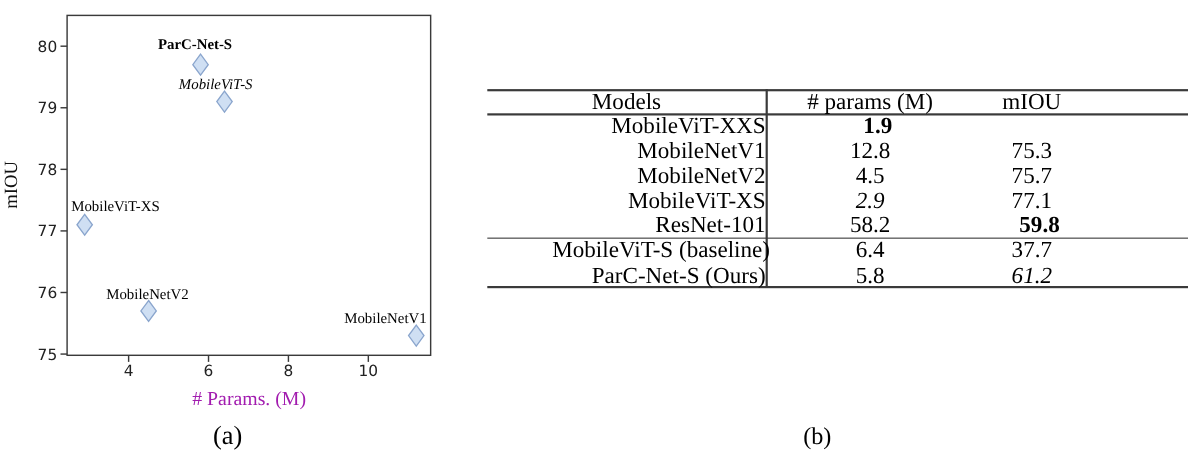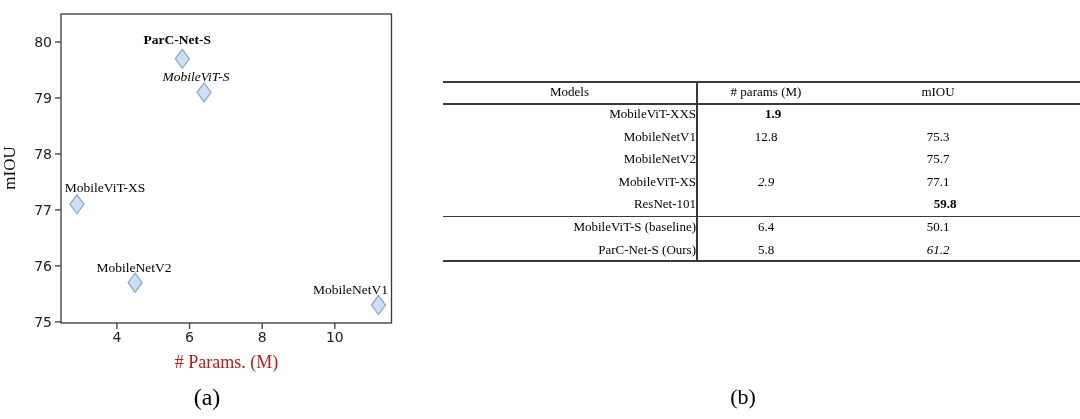--- a/index.html
+++ b/index.html
@@ -8,52 +8,52 @@
     position:relative; width:1080px; height:419px;
     background:#ffffff; overflow:hidden;
     font-family:"Liberation Serif","DejaVu Serif",serif;
     color:#000;
   }
   
   .chart-wrap { position:absolute; left:0; top:0; width:440px; height:419px; }
   #chart-svg { position:absolute; left:0; top:0; }
   .axis-xlabel {
     position:absolute; left:61px; top:352px; width:331px;
-    text-align:center; font-size:18px; color:#b91c1c;
+    text-align:center; font-size:18px; color:#a21caf;
   }
   .axis-ylabel {
     position:absolute; left:-18px; top:158px; width:56px; height:20px;
     line-height:20px; text-align:center; font-size:17px; color:#111;
     transform:rotate(-90deg);
   }
   .caption-a {
     position:absolute; left:57px; top:384px; width:300px;
     text-align:center; font-size:24px; color:#000;
   }
   .caption-b {
     position:absolute; left:443px; top:384px; width:600px;
     text-align:center; font-size:22px; color:#000;
   }
   
   .tbl {
     position:absolute; left:443px; top:81px; width:637px; height:181px;
-    font-size:13px;
+    font-size:21px;
   }
   .rule { position:absolute; left:0; width:637px; height:1.5px; background:#3a3a3a; }
   .rule.top { top:0; }
   .rule.hdr { top:22px; }
   .rule.mid { top:134.5px; }
   .rule.bot { top:179px; }
   .vline { position:absolute; left:253px; top:0; width:1.5px; height:180px; background:#3a3a3a; }
   .trow { position:absolute; left:0; width:637px; }
   .thead-row { top:0; height:22px; line-height:22px; }
   .cell { position:absolute; top:0; height:100%; white-space:nowrap; overflow:visible; }
   .c1 { left:0; width:253px; padding-left:59px; text-align:right; }
   .c1.center { padding-left:0; text-align:center; }
-  .c2 { left:239px; width:168px; text-align:center; }
+  .c2 { left:264px; width:168px; text-align:center; }
   .c3 { left:421px; width:148px; text-align:center; }
   .em-bold { font-weight:bold;padding-left:14px; }
   .em-italic { font-style:italic; }
 </style>
 </head>
 <body>
 
 <div class="stage">
 
   <div class="chart-wrap">
@@ -111,35 +111,37 @@
           <div class="cell c1">MobileViT-XXS</div>
           <div class="cell c2 em-bold">1.9</div>
         </div>
         <div class="trow" style="top: 44.5px; height: 22.5px; line-height: 22.5px;">
           <div class="cell c1">MobileNetV1</div>
           <div class="cell c2">12.8</div>
           <div class="cell c3">75.3</div>
         </div>
         <div class="trow" style="top: 67px; height: 22.5px; line-height: 22.5px;">
           <div class="cell c1">MobileNetV2</div>
+          <div class="cell c2">4.5</div>
           <div class="cell c3">75.7</div>
         </div>
         <div class="trow" style="top: 89.5px; height: 22.5px; line-height: 22.5px;">
           <div class="cell c1">MobileViT-XS</div>
           <div class="cell c2 em-italic">2.9</div>
           <div class="cell c3">77.1</div>
         </div>
         <div class="trow" style="top: 112px; height: 22.5px; line-height: 22.5px;">
           <div class="cell c1">ResNet-101</div>
+          <div class="cell c2">58.2</div>
           <div class="cell c3 em-bold">59.8</div>
         </div>
         <div class="trow" style="top: 135px; height: 22.5px; line-height: 22.5px;">
           <div class="cell c1">MobileViT-S (baseline)</div>
           <div class="cell c2">6.4</div>
-          <div class="cell c3">50.1</div>
+          <div class="cell c3">37.7</div>
         </div>
         <div class="trow" style="top: 157.5px; height: 22.5px; line-height: 22.5px;">
           <div class="cell c1">ParC-Net-S (Ours)</div>
           <div class="cell c2">5.8</div>
           <div class="cell c3 em-italic">61.2</div>
         </div>
       </div>
   </div>
 
   <div class="caption-b">(b)</div>

